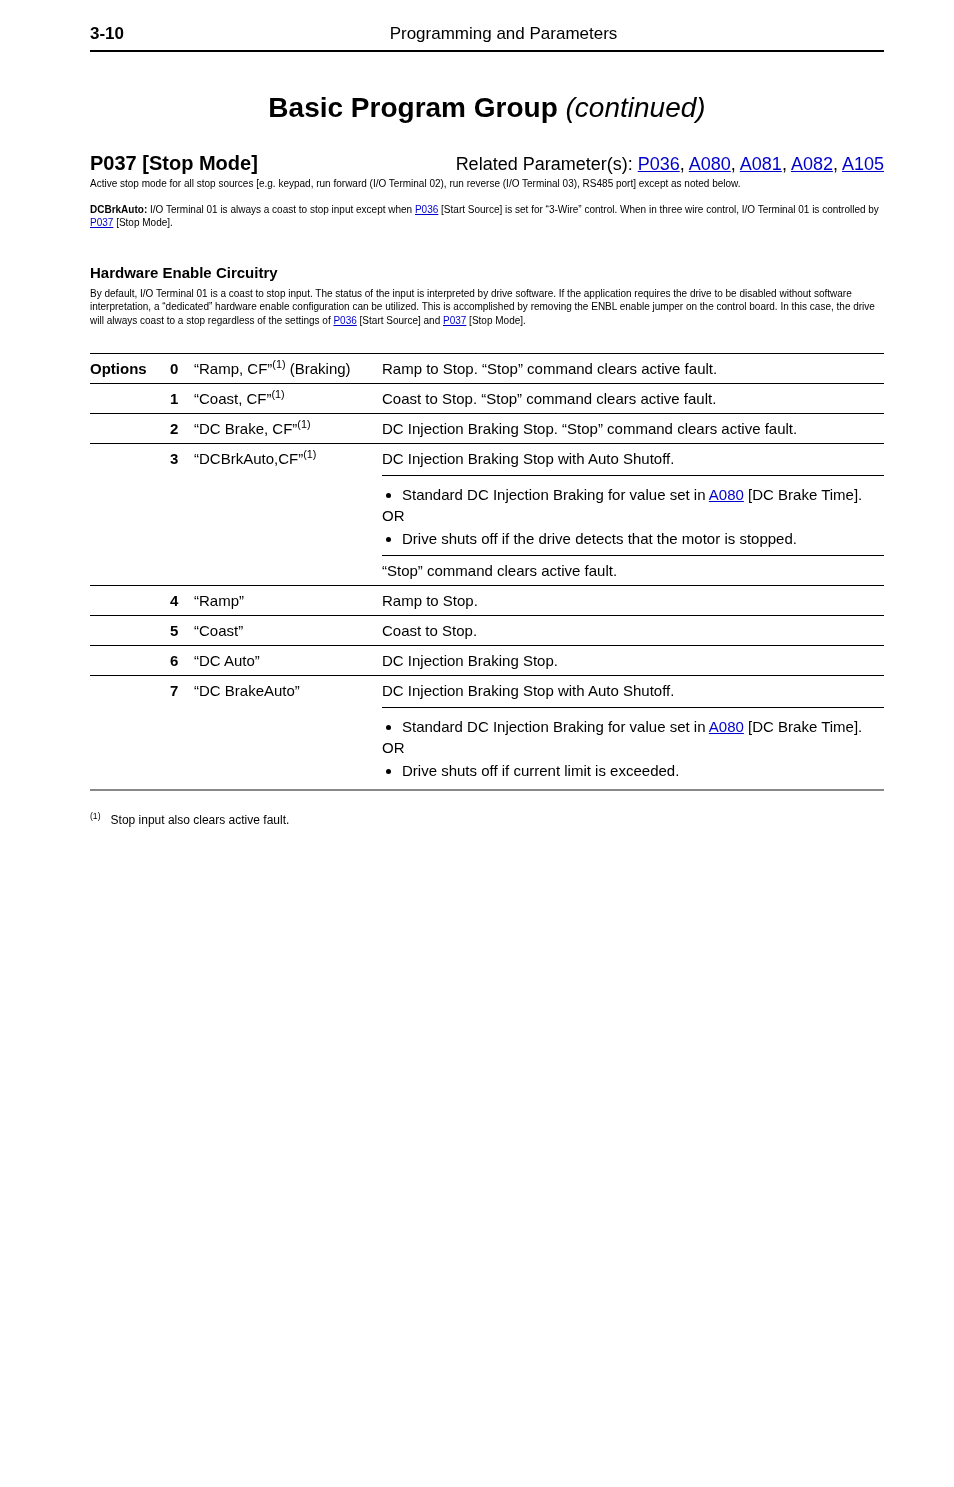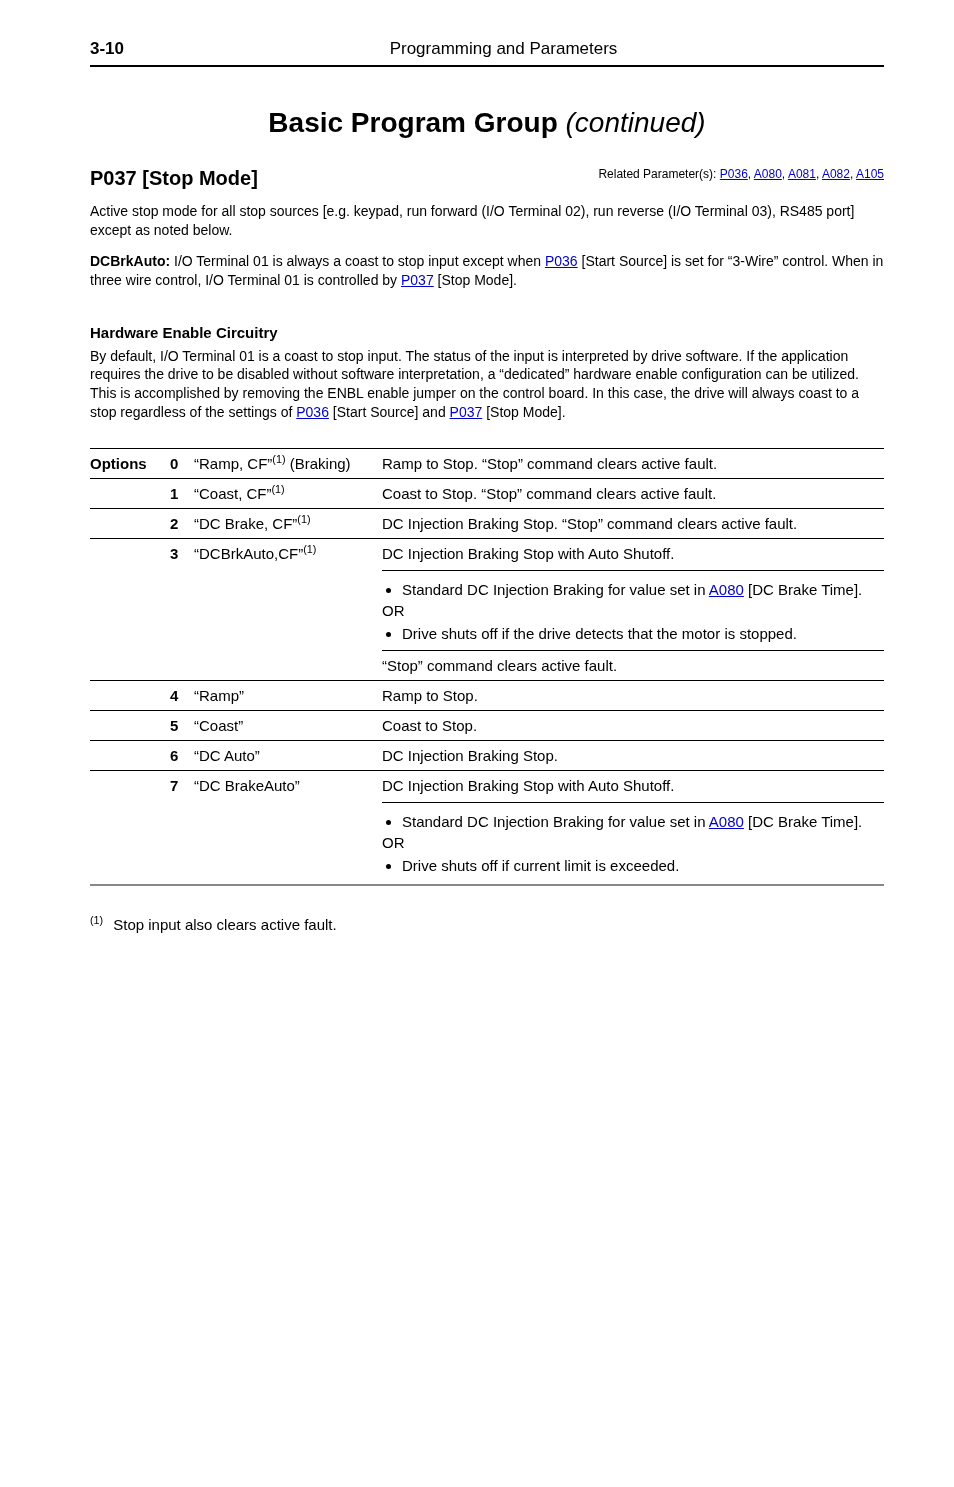--- a/index.html
+++ b/index.html
@@ -5,21 +5,21 @@
   * { box-sizing: border-box; }
   body {
     margin: 0;
     padding: 0;
     font-family: Arial, Helvetica, sans-serif;
     background: #fff;
     color: #000;
     width: 954px;
   }
   .page {
-    padding: 39px 70px 60px 90px;
+    padding: 24px 70px 60px 90px;
   }
   .header-row {
     display: flex;
     justify-content: space-between;
     align-items: baseline;
     border-bottom: 2px solid #000;
     padding-bottom: 6px;
     margin-bottom: 40px;
   }
   .page-num {
@@ -36,36 +36,36 @@
     margin-bottom: 28px;
     margin-top: 36px;
   }
   .group-title .cont {
     font-style: italic;
     font-weight: normal;
   }
   .param-row {
     display: flex;
     justify-content: space-between;
-    align-items: flex-start;
-    margin-bottom: 12px;
+    align-items: flex-end;
+    margin-bottom: 2px;
   }
   .param-name {
     font-size: 20px;
     font-weight: bold;
   }
   .related {
-    font-size: 12px;
+    font-size: 18px;
   }
   .link {
     color: #0000cc;
     text-decoration: underline;
   }
   .body-text {
-    font-size: 14px;
+    font-size: 10px;
     line-height: 1.35;
     margin: 0 0 12px 0;
   }
   .subhead {
     font-size: 15px;
     font-weight: bold;
     margin-top: 34px;
     margin-bottom: 6px;
   }
   .options-block {
@@ -110,22 +110,22 @@
     padding-left: 20px;
   }
   .col-desc li {
     margin-bottom: 4px;
   }
   .or {
     margin: 2px 0 6px 0;
   }
   sup { font-size: 0.72em; line-height: 0; }
   .footnote {
-    font-size: 15px;
-    margin-top: 30px;
+    font-size: 12px;
+    margin-top: 22px;
   }
   .footnote sup { margin-right: 10px; }
 </style>
 </head>
 <body>
 
 <div class="page">
 
   <div class="header-row">
     <span class="page-num">3-10</span>

